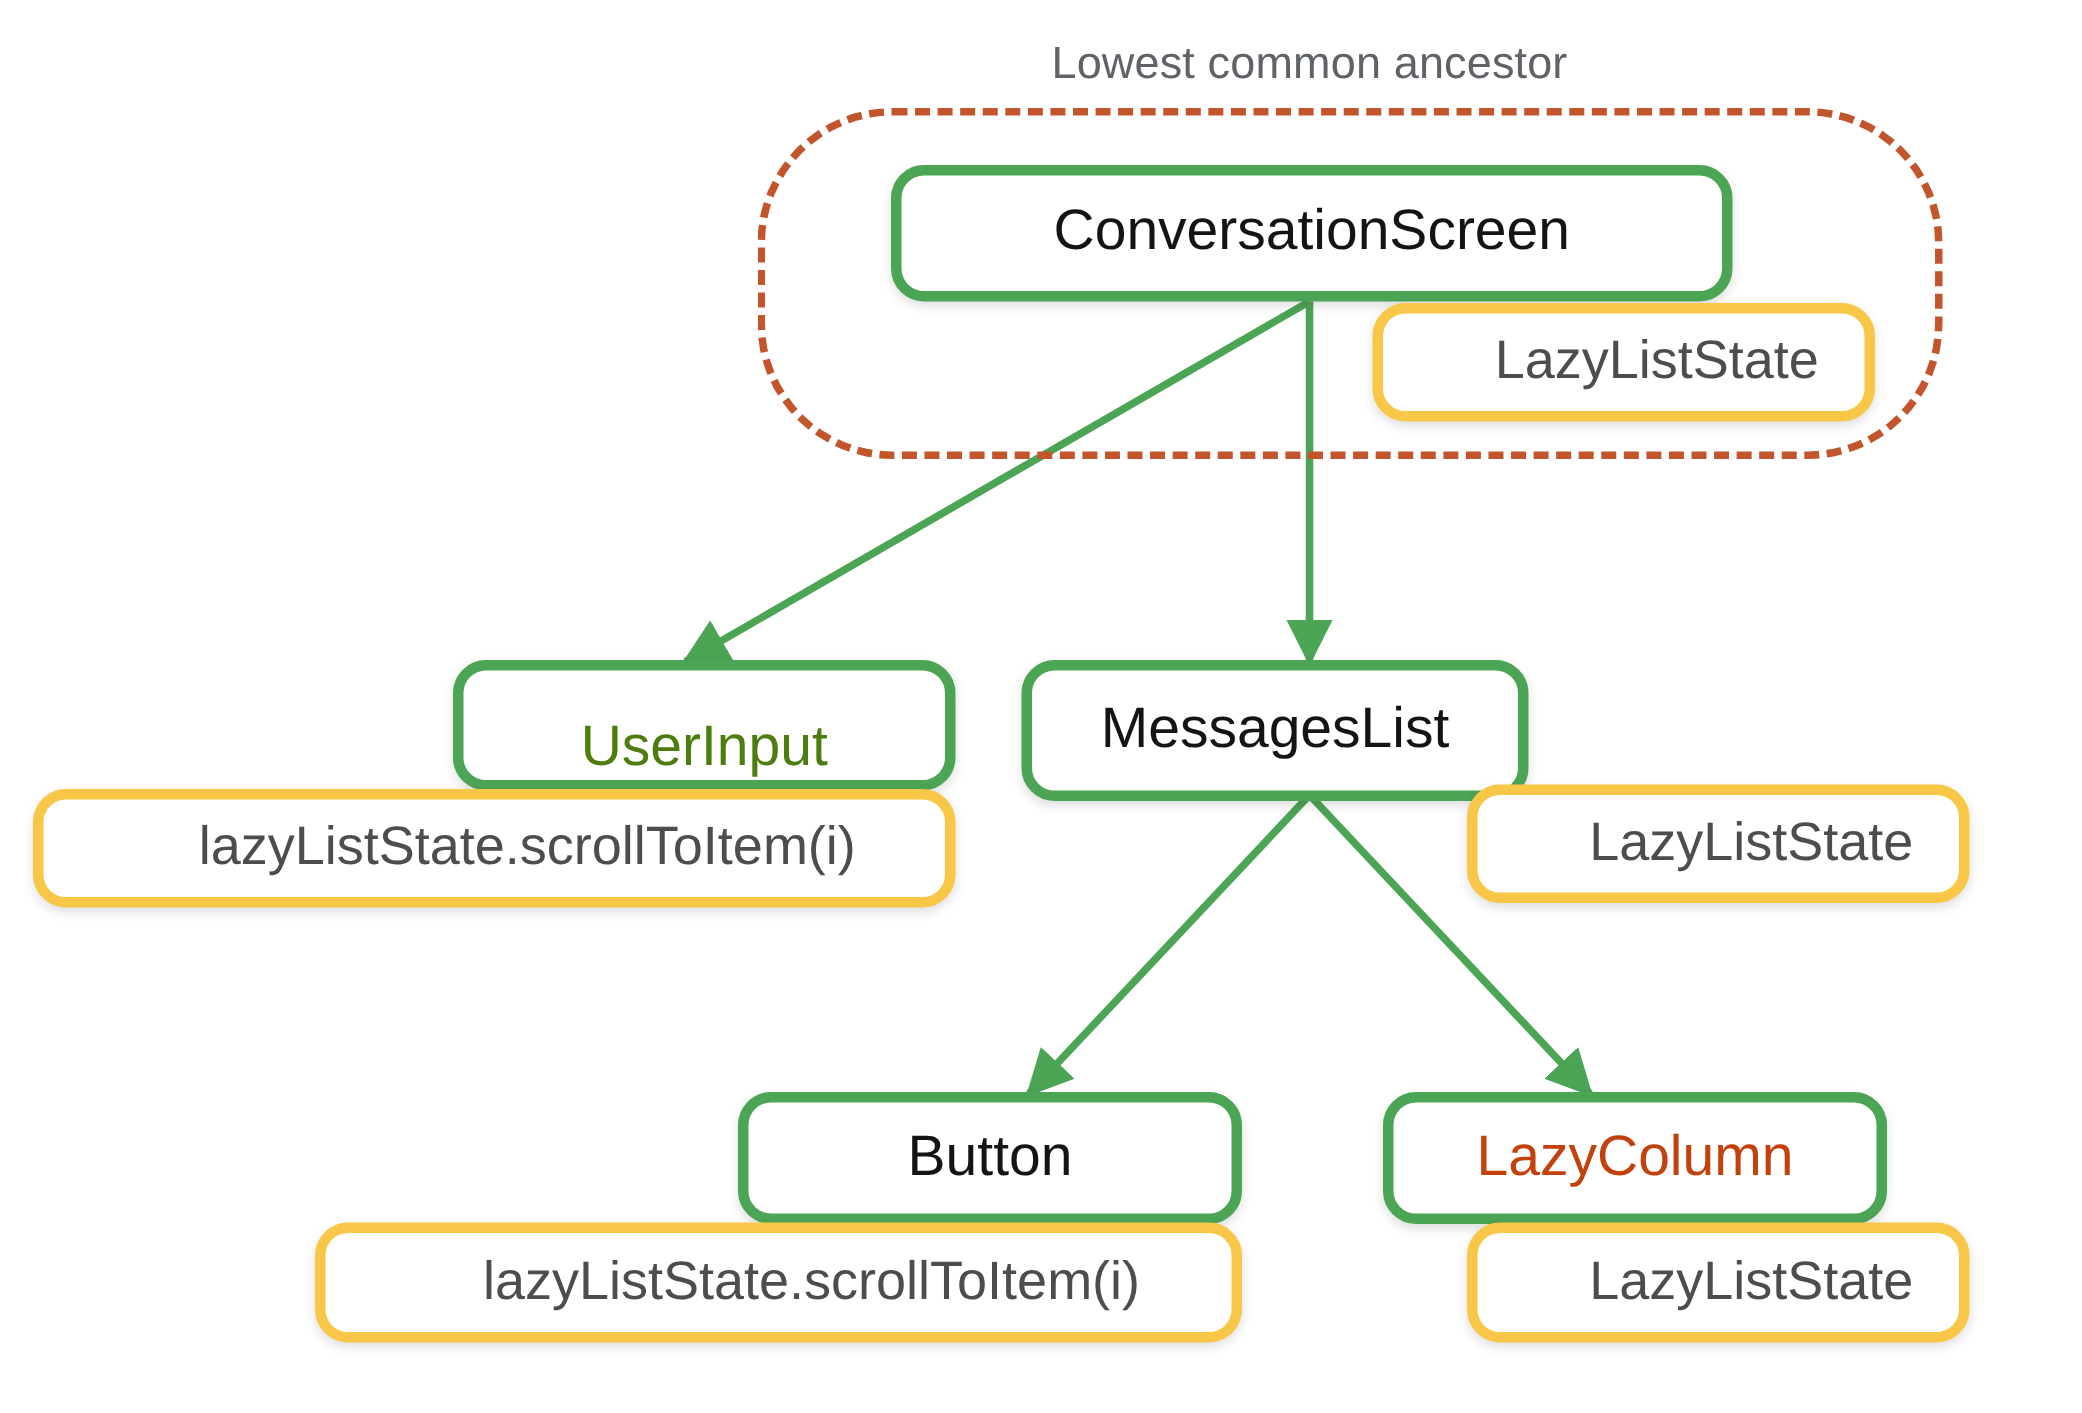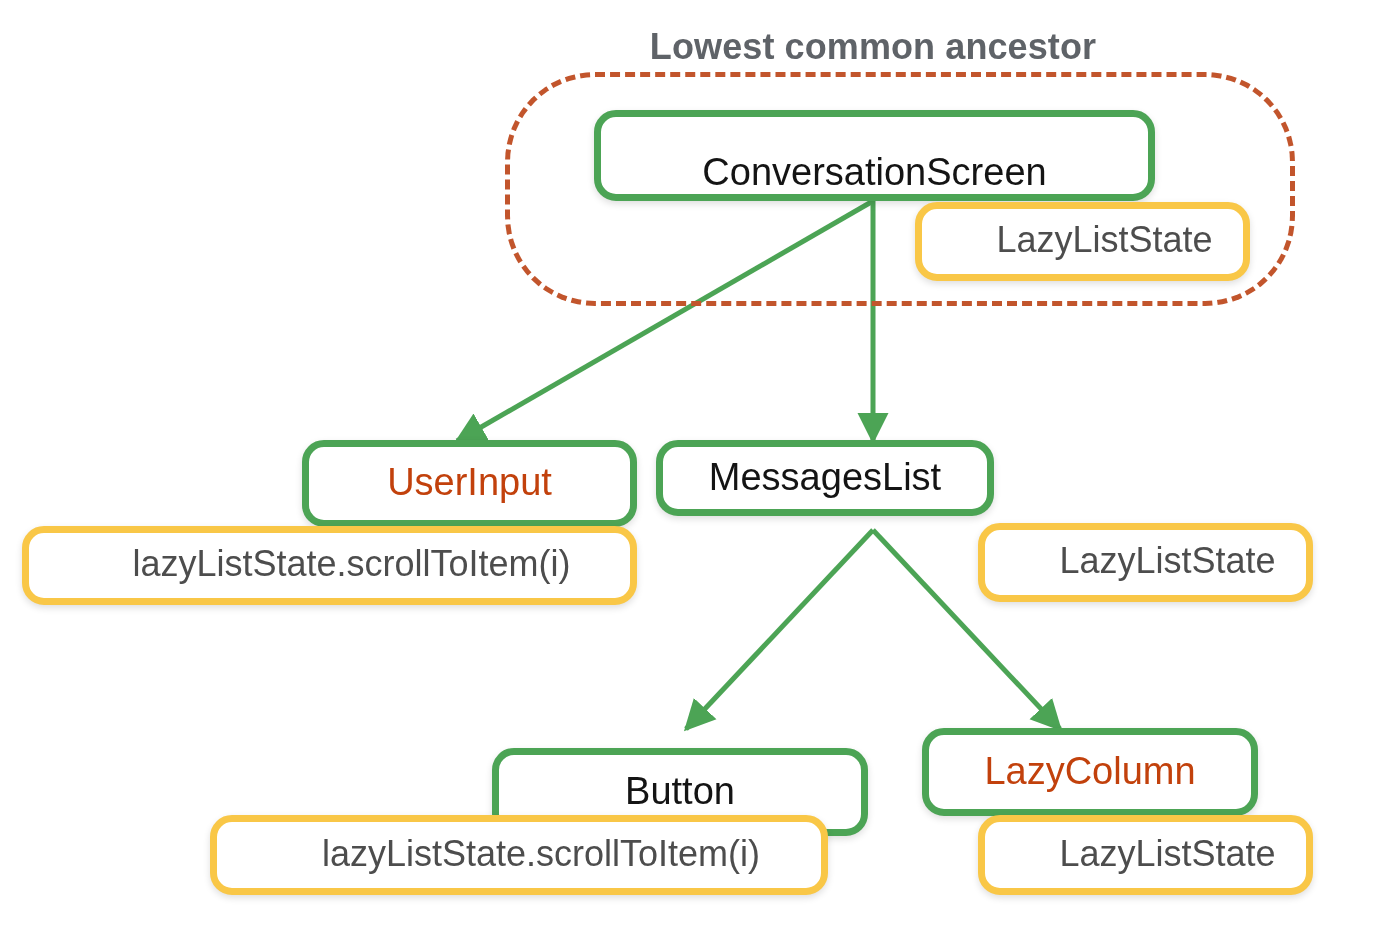--- a/index.html
+++ b/index.html
@@ -29,22 +29,22 @@
   
   .lca-box {
     position: absolute;
     box-sizing: border-box;
     border: 5px dashed #c2552c;
     border-radius: 90px;
     background: transparent;
   }
   .lca-label {
     position: absolute;
-    font-size: 36px;
-    font-weight: bold;
+    font-size: 30px;
+    font-weight: normal;
     color: #5f6368;
     letter-spacing: 0.1px;
     white-space: nowrap;
   }
 
   
   .node {
     position: absolute;
     box-sizing: border-box;
     background: #ffffff;
@@ -87,39 +87,39 @@
         <line x1="873" y1="201" x2="457" y2="441"></line>
         <line x1="873" y1="201" x2="873" y2="441"></line>
         <line x1="873" y1="530" x2="686" y2="729"></line>
         <line x1="873" y1="530" x2="1060" y2="729"></line>
       </g>
   </svg>
 
   <div class="lca-box" style="left: 505px; top: 72px; width: 790px; height: 234px; border-color: rgb(194, 85, 44);"></div>
   <div class="lca-label" style="left: 873px; top: 26px; transform: translateX(-50%); color: rgb(95, 99, 104);">Lowest common ancestor</div>
 
-  <div class="node composable" style="left: 594px; top: 110px; width: 561px; height: 91px; border-color: rgb(76, 164, 85); color: rgb(20, 20, 20); align-items: flex-end;">
+  <div class="node composable" style="left: 594px; top: 110px; width: 561px; height: 91px; border-color: rgb(76, 164, 85); color: rgb(20, 20, 20);">
     <span class="node-label">ConversationScreen</span>
   </div>
   <div class="node state" style="left: 915px; top: 202px; width: 335px; height: 79px; border-color: rgb(249, 199, 71); color: rgb(77, 77, 77);">
     <span class="node-label">LazyListState</span>
   </div>
-  <div class="node composable" style="left: 302px; top: 440px; width: 335px; height: 87px; border-color: rgb(76, 164, 85); color: #c2410c;">
+  <div class="node composable" style="left: 302px; top: 440px; width: 335px; height: 87px; border-color: rgb(76, 164, 85); color: #4d7c0f; align-items: flex-end;">
     <span class="node-label">UserInput</span>
   </div>
   <div class="node state" style="left: 22px; top: 526px; width: 615px; height: 79px; border-color: rgb(249, 199, 71); color: rgb(77, 77, 77);">
     <span class="node-label">lazyListState.scrollToItem(i)</span>
   </div>
-  <div class="node composable" style="left: 656px; top: 440px; width: 338px; height: 76px; border-color: rgb(76, 164, 85); color: rgb(20, 20, 20); justify-content: center;">
+  <div class="node composable" style="left: 681px; top: 440px; width: 338px; height: 94px; border-color: rgb(76, 164, 85); color: rgb(20, 20, 20); justify-content: center;">
     <span class="node-label">MessagesList</span>
   </div>
   <div class="node state" style="left: 978px; top: 523px; width: 335px; height: 79px; border-color: rgb(249, 199, 71); color: rgb(77, 77, 77);">
     <span class="node-label">LazyListState</span>
   </div>
-  <div class="node composable" style="left: 492px; top: 748px; width: 376px; height: 88px; border-color: rgb(76, 164, 85); color: rgb(20, 20, 20);">
+  <div class="node composable" style="left: 492px; top: 728px; width: 336px; height: 88px; border-color: rgb(76, 164, 85); color: rgb(20, 20, 20);">
     <span class="node-label">Button</span>
   </div>
   <div class="node state" style="left: 210px; top: 815px; width: 618px; height: 80px; border-color: rgb(249, 199, 71); color: rgb(77, 77, 77);">
     <span class="node-label">lazyListState.scrollToItem(i)</span>
   </div>
   <div class="node composable" style="left: 922px; top: 728px; width: 336px; height: 88px; border-color: rgb(76, 164, 85); color: #c2410c;">
     <span class="node-label">LazyColumn</span>
   </div>
   <div class="node state" style="left: 978px; top: 815px; width: 335px; height: 80px; border-color: rgb(249, 199, 71); color: rgb(77, 77, 77);">
     <span class="node-label">LazyListState</span>

